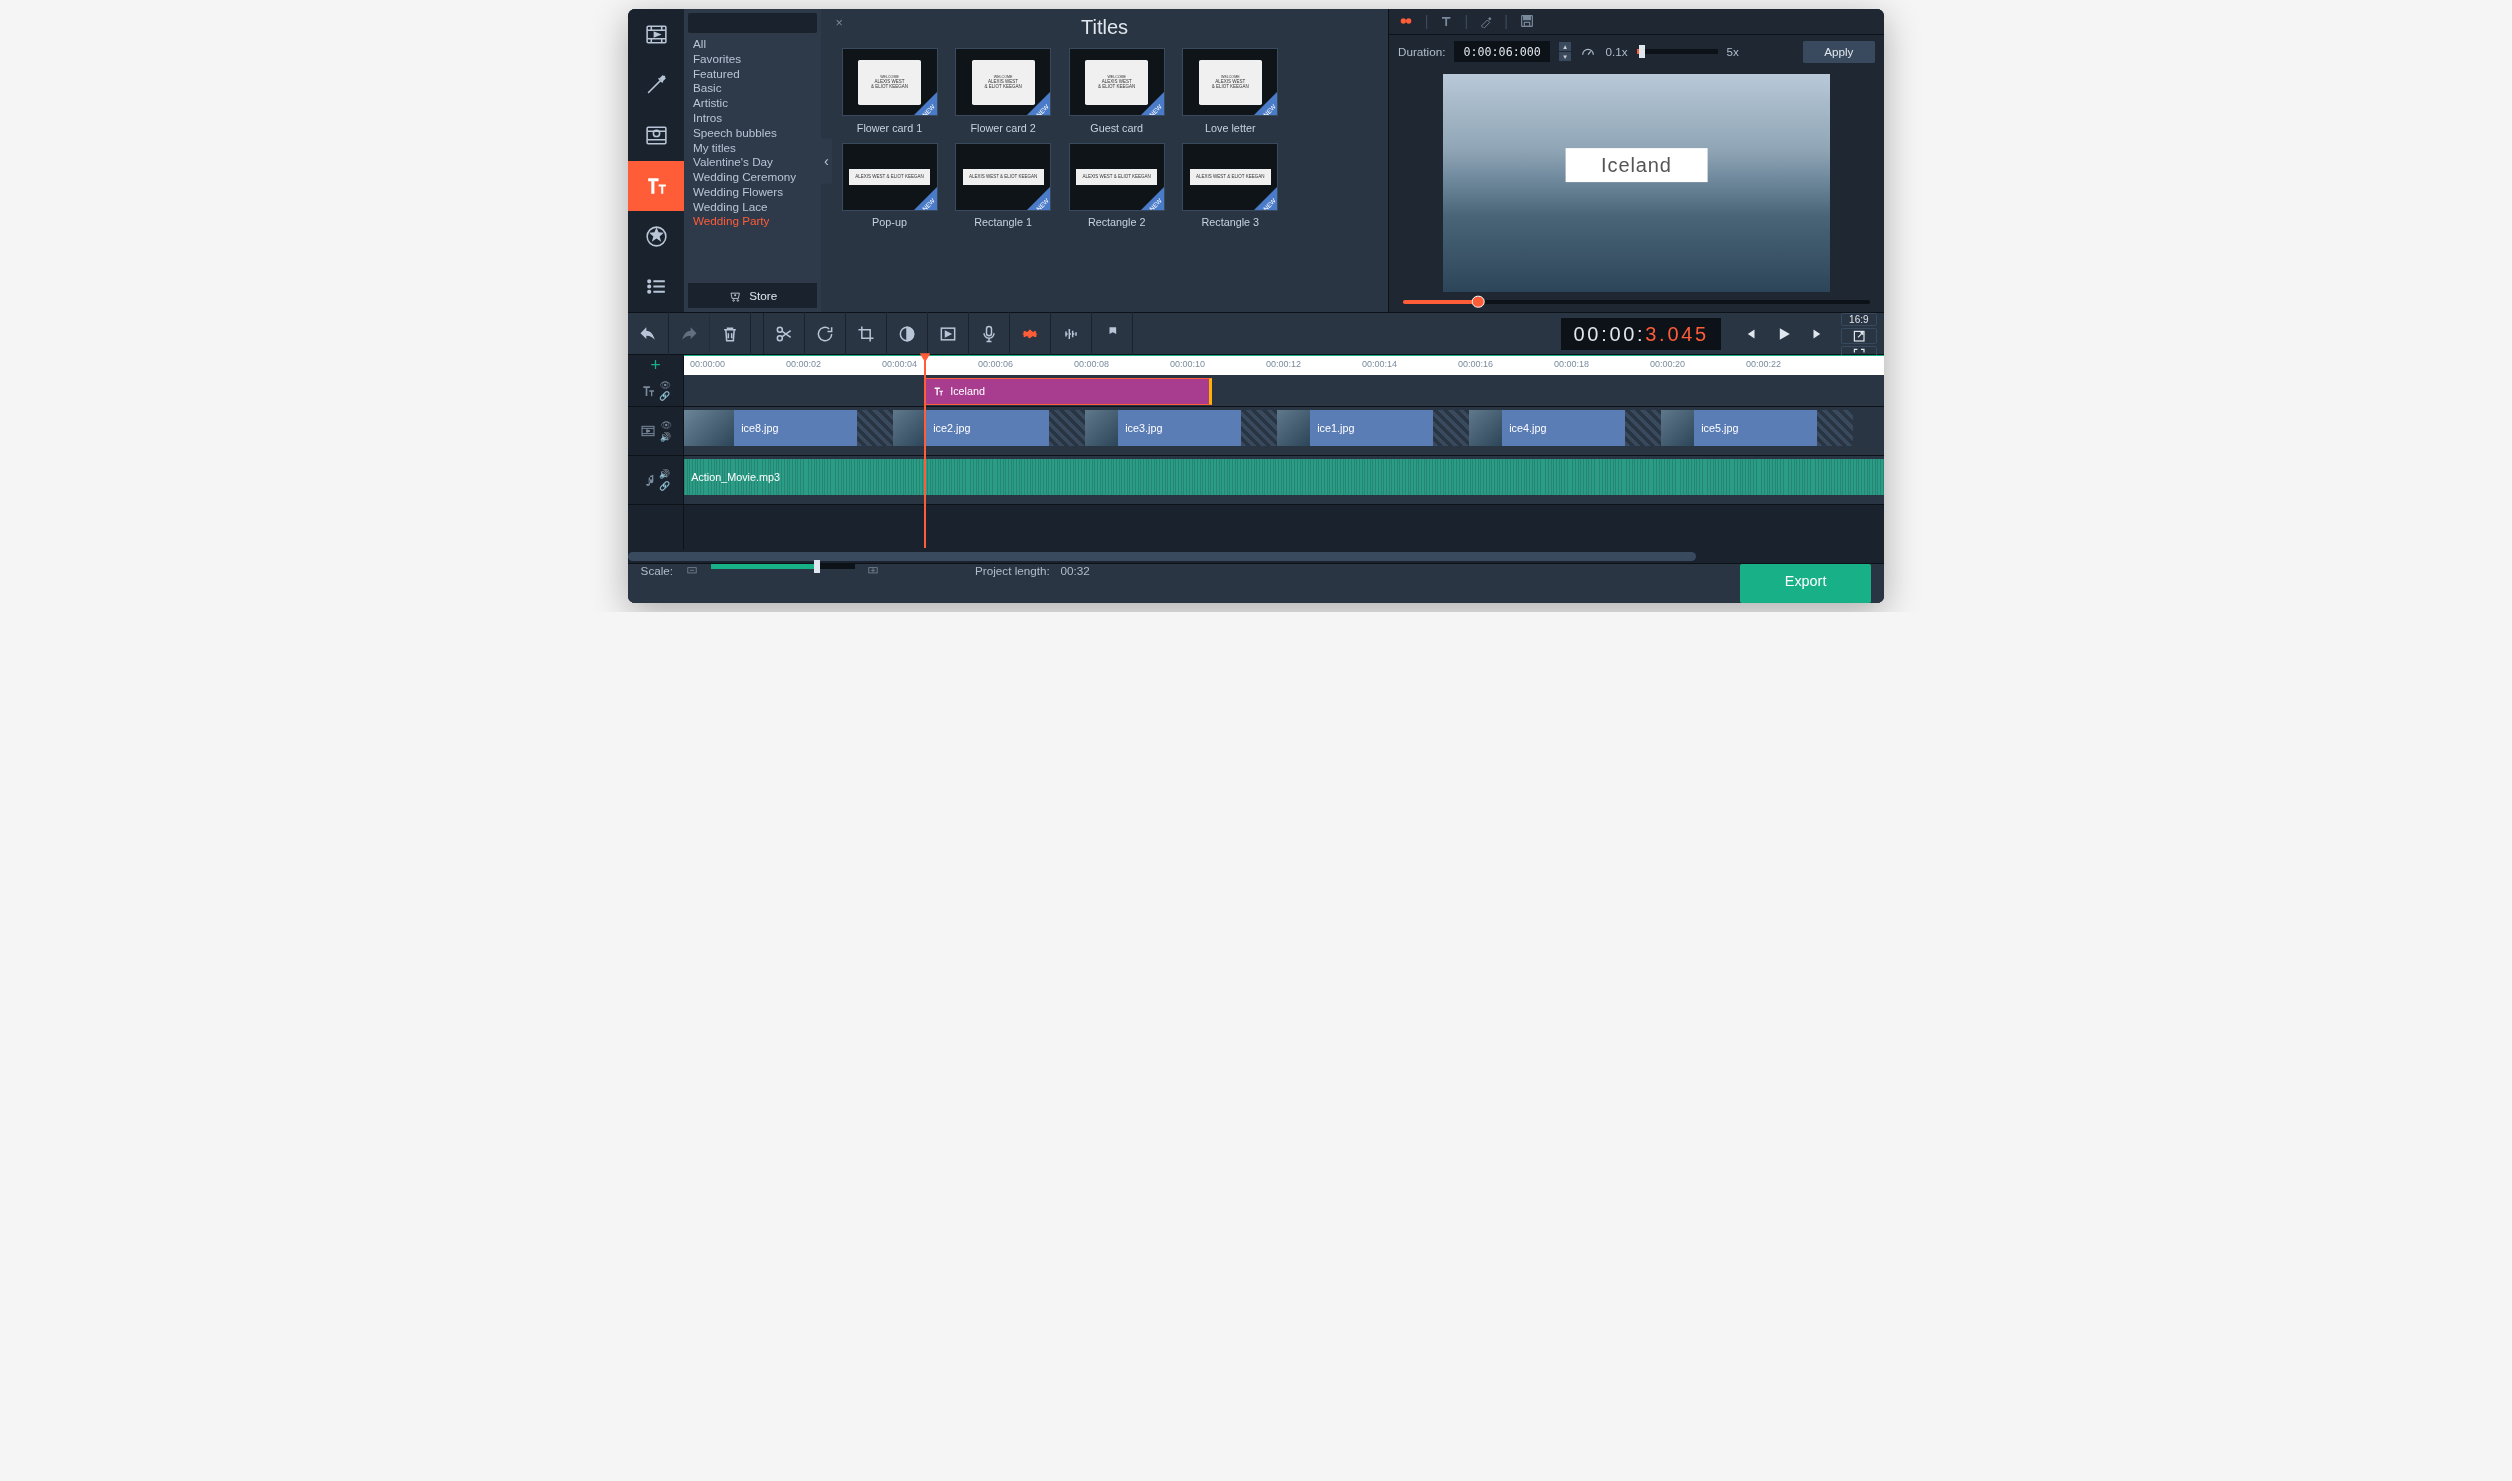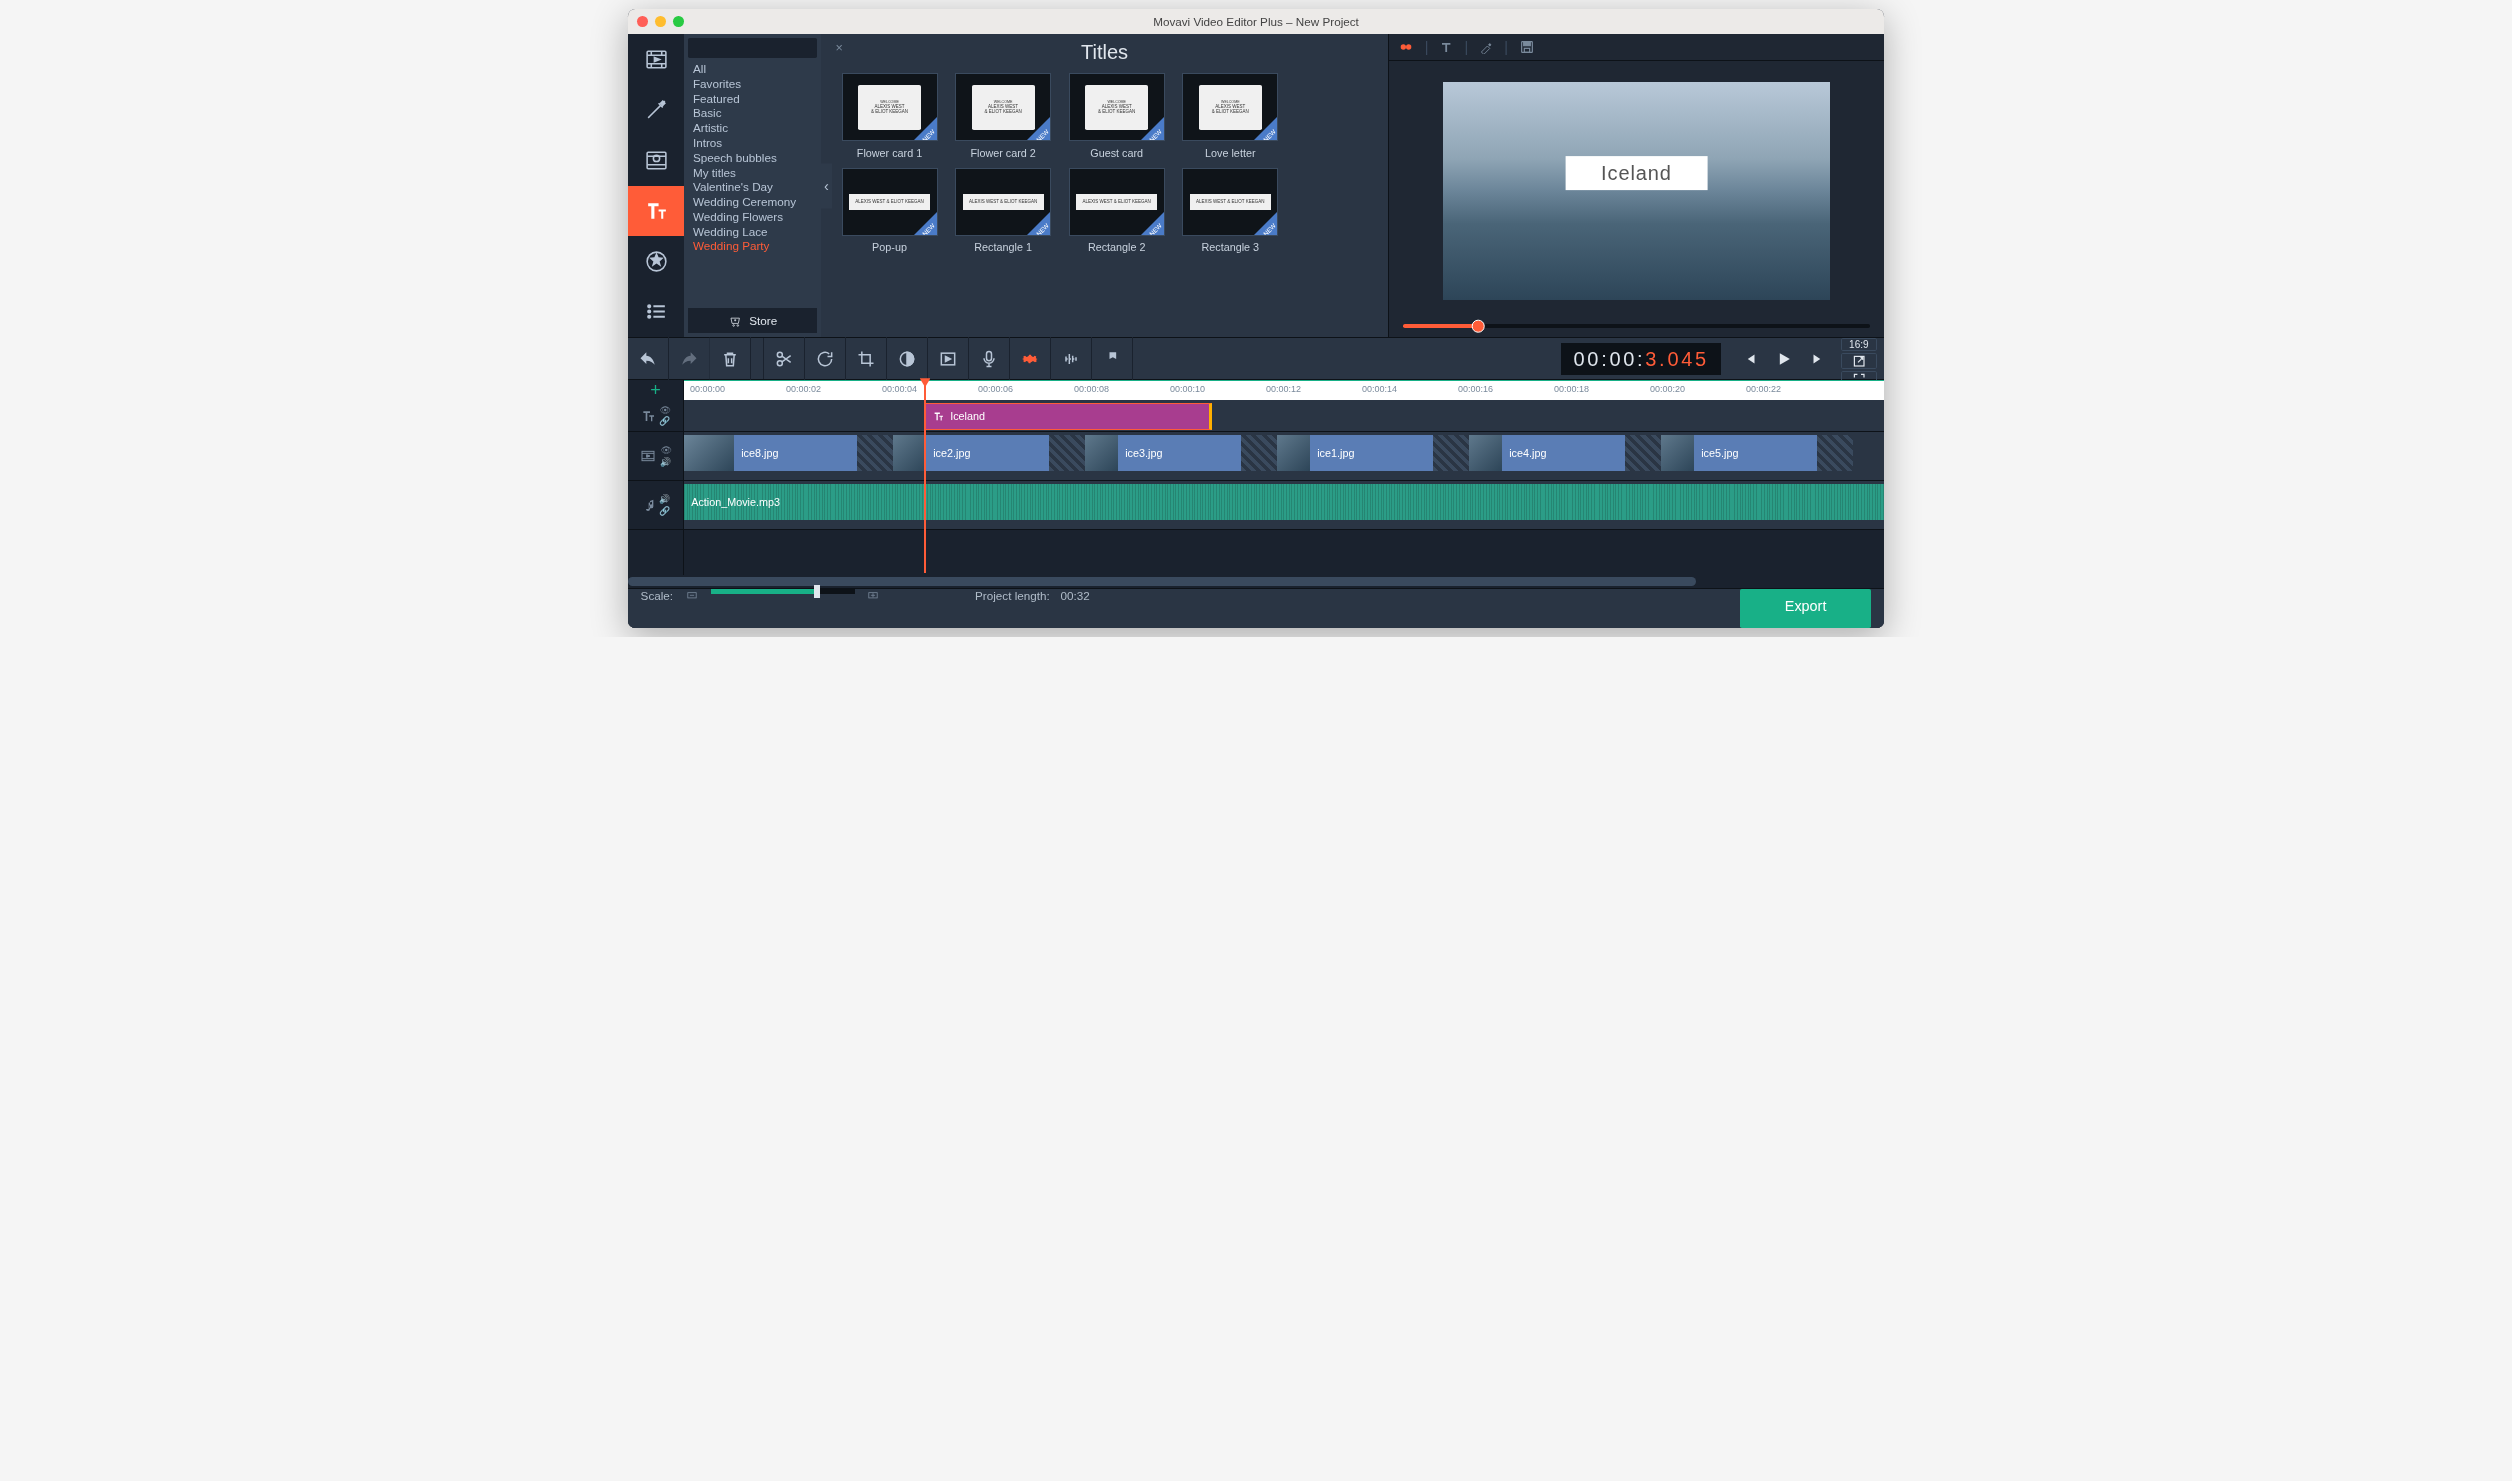--- a/index.html
+++ b/index.html
@@ -108,28 +108,20 @@
 .scale-slider { width: 144px; height: 5.4px; background: #0d1218; position: relative; }
 .scale-fill { position: absolute; left: 0; top: 0; height: 100%; width: 72%; background: #18b087; }
 .scale-thumb { position: absolute; left: 72%; top: -3.6px; width: 5.4px; height: 12.6px; background: #e0e6ed; }
 .export-btn { margin-left: auto; background: #18b087; color: #fff; padding: 9px 45px; font-size: 14.4px; cursor: pointer; border-radius: 1.8px; }
 .small-icon { width: 16px; height: 12.6px; color: #7a8a9c; }
 </style>
 </head>
 <body>
 
 <div class="window">
-  <div class="titlebar">
-    <div class="traffic-lights">
-      <div class="traffic-light tl-red"></div>
-      <div class="traffic-light tl-yellow"></div>
-      <div class="traffic-light tl-green"></div>
-    </div>
-    <div class="window-title">Movavi Video Editor Plus – New Project</div>
-  </div>
 
   <div class="content">
     <div class="upper">
 
       <div class="left-nav">
         <div class="nav-btn">
             <svg viewBox="0 0 24 24" fill="none" stroke="currentColor" stroke-width="1.5">
               <rect x="3" y="4" width="18" height="16" rx="1"></rect>
               <path d="M3 8h18M3 16h18M7 4v4M7 16v4M17 4v4M17 16v4"></path>
               <path d="M10 10l5 2-5 2z" fill="currentColor"></path>
@@ -302,20 +294,39 @@
             </span>
           <span style="color:#3a4a5e">|</span>
           <span class="ptool">
               <svg width="16" height="16" viewBox="0 0 24 24" fill="none" stroke="currentColor" stroke-width="1.8">
                 <rect x="4" y="4" width="16" height="16" rx="1"></rect>
                 <rect x="7" y="4" width="10" height="6" fill="currentColor"></rect>
                 <rect x="8" y="14" width="8" height="6"></rect>
               </svg>
             </span>
         </div>
+        <div class="preview-controls">
+          <span class="pc-label">Duration:</span>
+          <span class="pc-value">0:00:06:000</span>
+          <div class="pc-spinner">
+            <div class="pc-spin-btn">▲</div>
+            <div class="pc-spin-btn">▼</div>
+          </div>
+          <svg width="16" height="16" viewBox="0 0 24 24" fill="none" stroke="#b0bcc9" stroke-width="1.8">
+              <path d="M4 16a8 8 0 0116 0"></path>
+              <path d="M12 16l4-5"></path>
+            </svg>
+          <span class="pc-label">0.1x</span>
+          <div class="speed-slider">
+            <div class="speed-fill"></div>
+              <div class="speed-thumb"></div>
+          </div>
+          <span class="pc-label">5x</span>
+          <div class="apply-btn">Apply</div>
+        </div>
         <div class="preview-video">
           <div class="video-frame">
             <div class="title-overlay">Iceland</div>
           </div>
         </div>
         <div class="preview-scrub">
           <div class="scrub-track">
             <div class="scrub-fill"></div>
               <div class="scrub-thumb"></div>
           </div>

